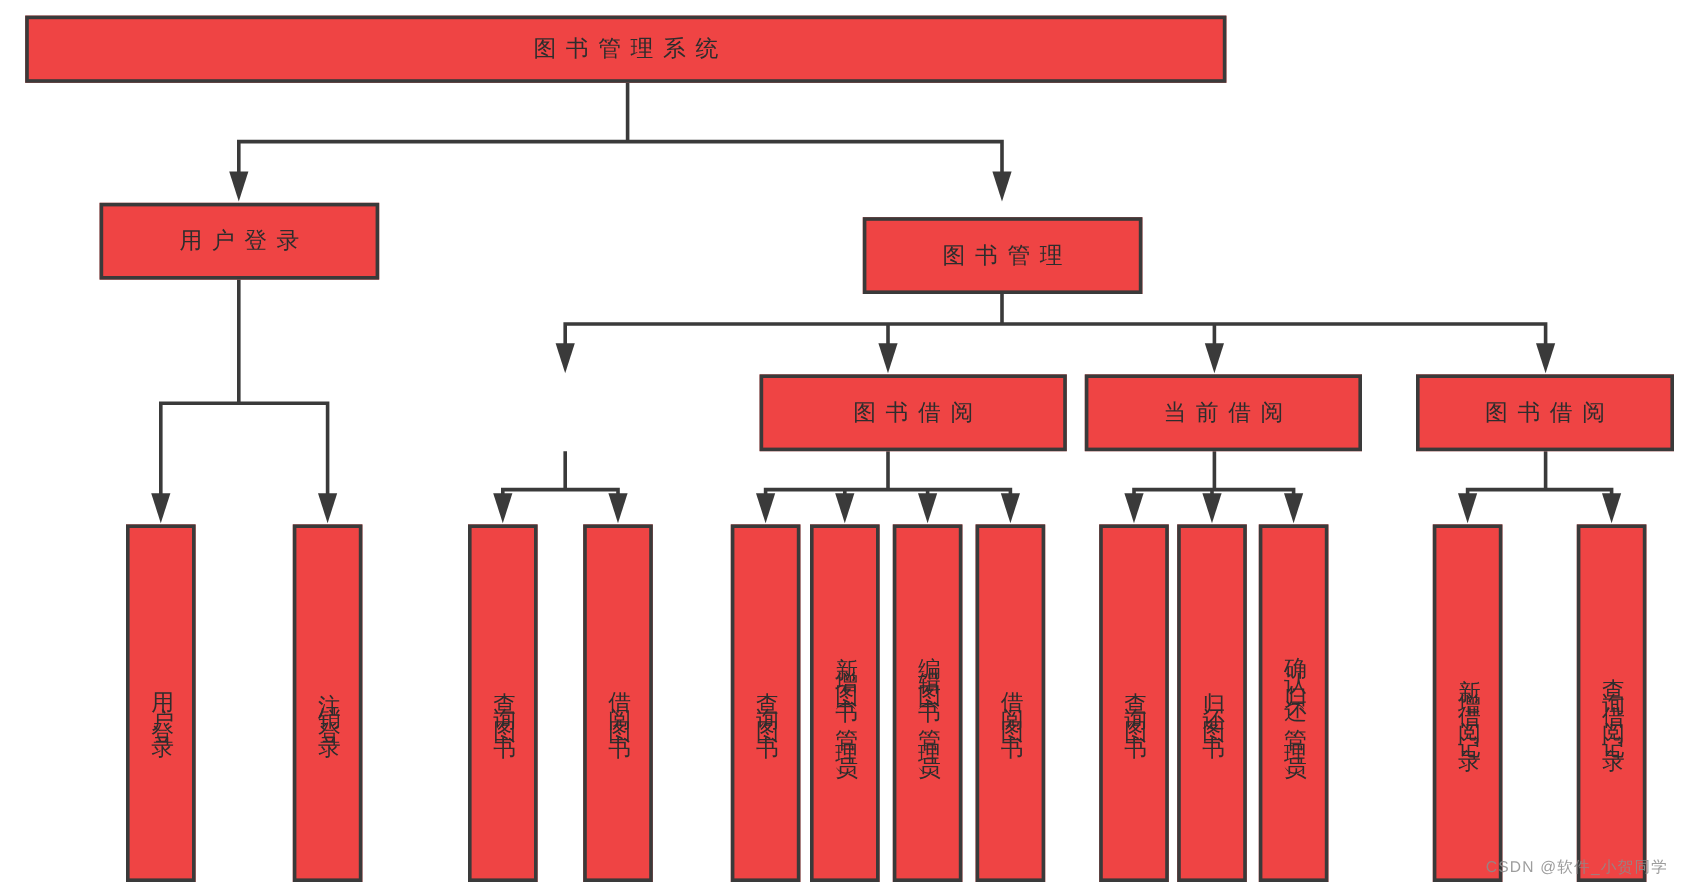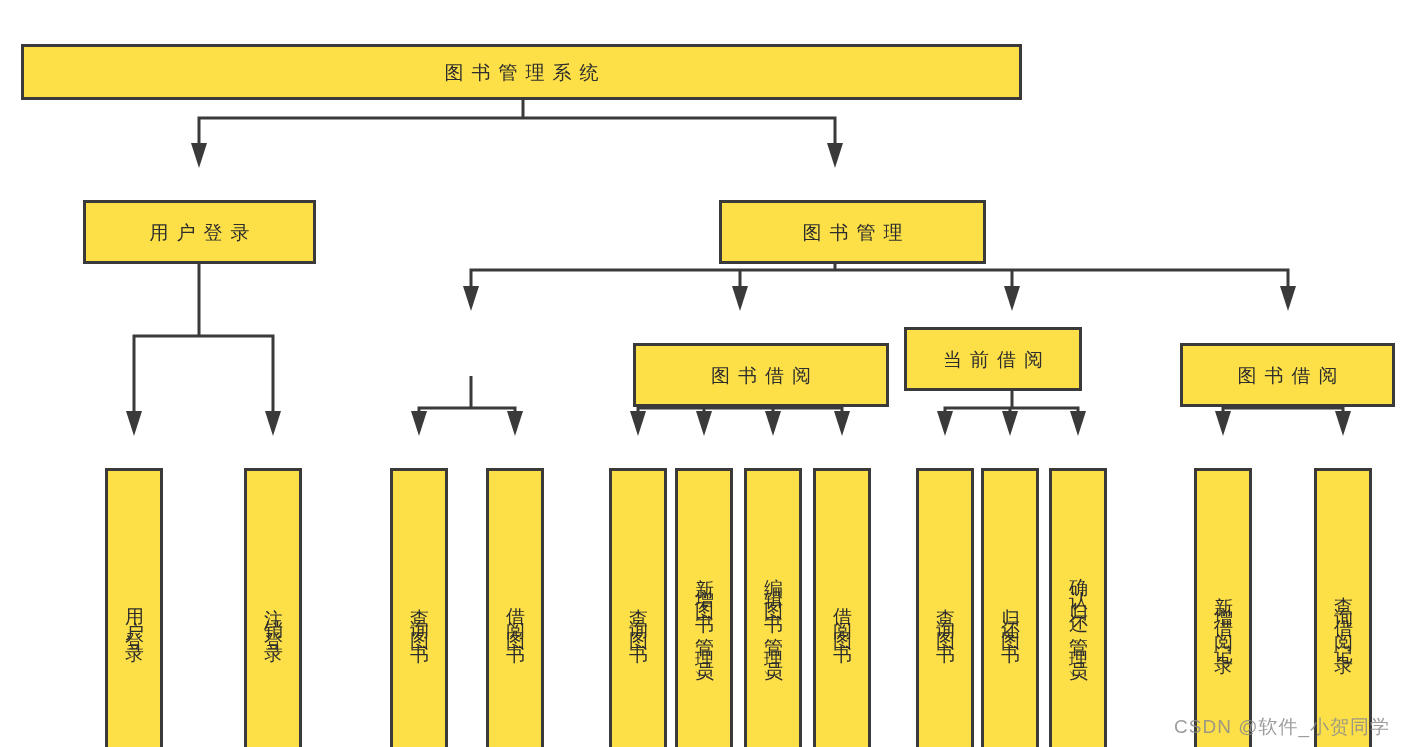--- a/index.html
+++ b/index.html
@@ -3,38 +3,37 @@
 <meta charset="utf-8">
 <style>
   html,body{margin:0;padding:0;background:#ffffff;}
   body{
     width:1405px;height:747px;position:relative;overflow:hidden;
     font-family:"Liberation Sans","DejaVu Sans",sans-serif;
   }
   .stage{position:absolute;left:0;top:0;width:1405px;height:747px;}
   svg.connectors{position:absolute;left:0;top:0;z-index:1;}
   .box{
-    position:absolute;z-index:2;background:#fde047;
+    position:absolute;z-index:2;background:#ef4444;
     border:3px solid #3a3a3a;box-sizing:border-box;
     display:flex;align-items:center;justify-content:center;
     color:#2d2d2d;
-    margin-top:31px;
   }
   .hlabel{
     font-size:19px;letter-spacing:8px;margin-right:-8px;
     white-space:nowrap;line-height:1;
   }
   .vtext{
     writing-mode:vertical-rl;text-orientation:mixed;
     font-size:19px;letter-spacing:12px;line-height:1.1;
     white-space:nowrap;
   }
   .watermark{
     position:absolute;z-index:5;right:15px;top:714px;
-    font-size:19px;letter-spacing:1px;color:rgba(140,140,140,0.85);
+    font-size:13px;letter-spacing:1px;color:rgba(140,140,140,0.85);
     white-space:nowrap;
   }
 </style>
 </head>
 <body>
 
 <div class="stage">
 
   <svg class="connectors" width="1405" height="747" viewBox="0 0 1405 747">
     <g stroke="#3a3a3a" stroke-width="3" fill="none">
@@ -76,28 +75,28 @@
     </g>
   </svg>
 
   <div class="box" style="left:21px;top:13px;width:1001px;height:56px">
     <span class="hlabel">图书管理系统</span>
   </div>
 
   <div class="box" style="left:83px;top:169px;width:233px;height:64px">
     <span class="hlabel">用户登录</span>
   </div>
-  <div class="box" style="left:719px;top:169px;width:267px;height:64px">
+  <div class="box" style="left:719px;top:181px;width:233px;height:64px">
     <span class="hlabel">图书管理</span>
   </div>
 
   <div class="box" style="left:633px;top:312px;width:256px;height:64px">
     <span class="hlabel">图书借阅</span>
   </div>
-  <div class="box" style="left:904px;top:296px;width:178px;height:64px">
+  <div class="box" style="left:904px;top:312px;width:231px;height:64px">
     <span class="hlabel">当前借阅</span>
   </div>
   <div class="box" style="left:1180px;top:312px;width:215px;height:64px">
     <span class="hlabel">图书借阅</span>
   </div>
 
   <div class="box" style="left:105px;top:437px;width:58px;height:298px">
     <span class="vtext">用户登录</span>
   </div>
   <div class="box" style="left:244px;top:437px;width:58px;height:298px">

